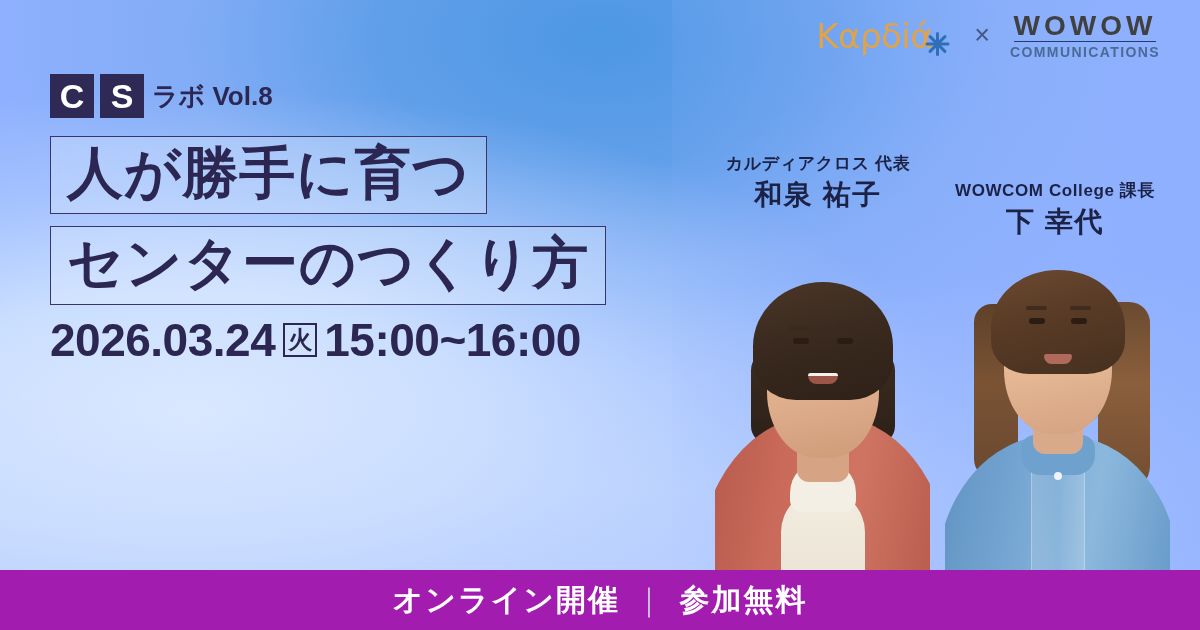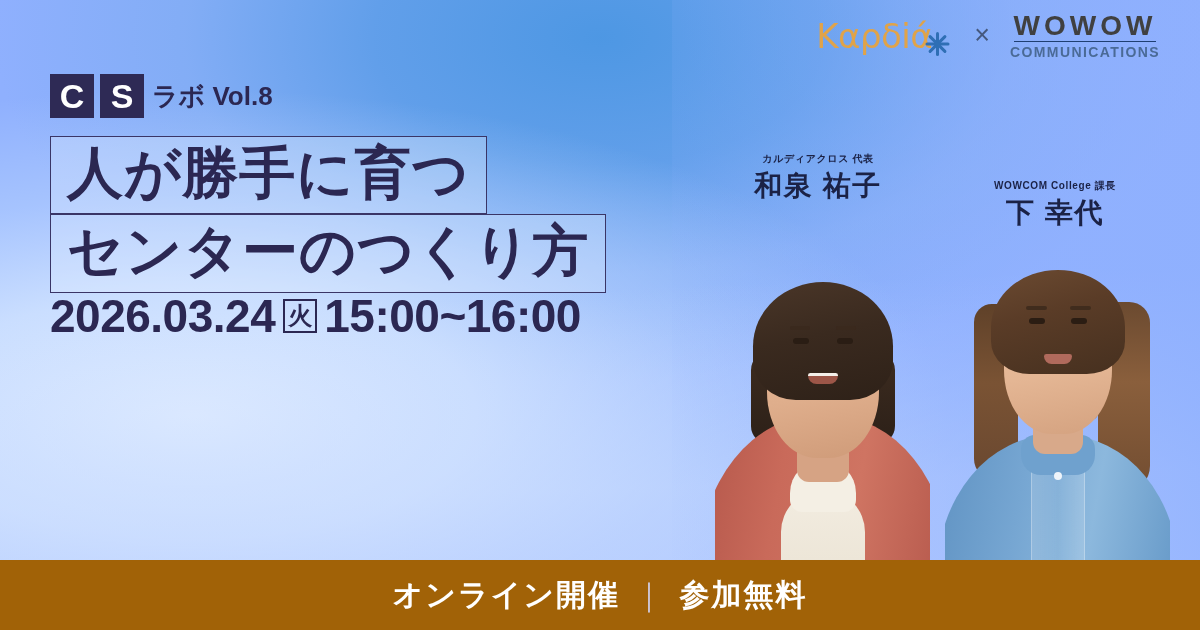--- a/index.html
+++ b/index.html
@@ -111,20 +111,21 @@
     letter-spacing:0px; margin-left:2px; line-height:1;
     white-space:nowrap;
   }
 
   
   .headline-box{
     border:1.6px solid #3a3566;
     background:rgba(232,243,255,.30);
     display:inline-block;
     padding:6px 16px 10px 16px;
+    margin-bottom:12px;
   }
   .headline-text{
     font-size:56px; font-weight:700; color:#2b2752;
     line-height:1.08; letter-spacing:1px; white-space:nowrap;
   }
 
   
   .date-line{
     display:flex; align-items:center; margin-top:0;
     color:#2b2752; font-weight:700; white-space:nowrap;
@@ -132,21 +133,21 @@
   .date-main{ font-size:46px; line-height:1; letter-spacing:-0.5px; }
   .dow-box{
     display:inline-flex; align-items:center; justify-content:center;
     width:34px; height:34px; border:2px solid #2b2752;
     font-size:24px; font-weight:700; line-height:1;
     margin:0 7px 0 8px;
   }
   .time-main{ font-size:46px; line-height:1; letter-spacing:-0.5px; }
 
   .sp-label{ position:absolute; z-index:28; text-align:center; color:#1b2246; }
-  .sp-role{ font-size:10px; font-weight:700; letter-spacing:.6px; margin-bottom:6px; }
+  .sp-role{ font-size:17px; font-weight:700; letter-spacing:.6px; margin-bottom:6px; }
   .sp-name{ font-size:28px; font-weight:700; letter-spacing:1.5px; line-height:1; }
 
   .sp1-label{ left:703px; top:152px; width:230px; }
   .sp2-label{ left:930px; top:179px; width:250px; }
 
   
   .photo{ position:absolute; bottom:0; overflow:hidden; }
   .photo1{ left:715px; width:215px; height:430px; }
   .photo2{ left:945px; width:225px; height:400px; }
 
@@ -281,22 +282,22 @@
   .p2-brow-l{ left:50%; margin-left:-32px; }
   .p2-brow-r{ left:50%; margin-left:12px; }
   .p2-mouth{
     position:absolute; bottom:266px; left:50%; margin-left:-14px;
     width:28px; height:10px; background:#b06a5c;
     border-radius:4px 4px 13px 13px;
   }
 
   
   .bottom-bar{
-    position:absolute; left:0; right:0; bottom:0; height:70px;
-    background:#a16207;
+    position:absolute; left:0; right:0; bottom:0; height:60px;
+    background:#a21caf;
     display:flex; align-items:center; justify-content:center;
     z-index:40;
   }
   .bottom-text{
     color:#ffffff; font-size:30px; font-weight:700; letter-spacing:2px;
     display:flex; align-items:center; gap:0;
   }
   .bb-sep{
     display:inline-block; margin:0 14px; color:#cfcadf; font-weight:400;
   }

